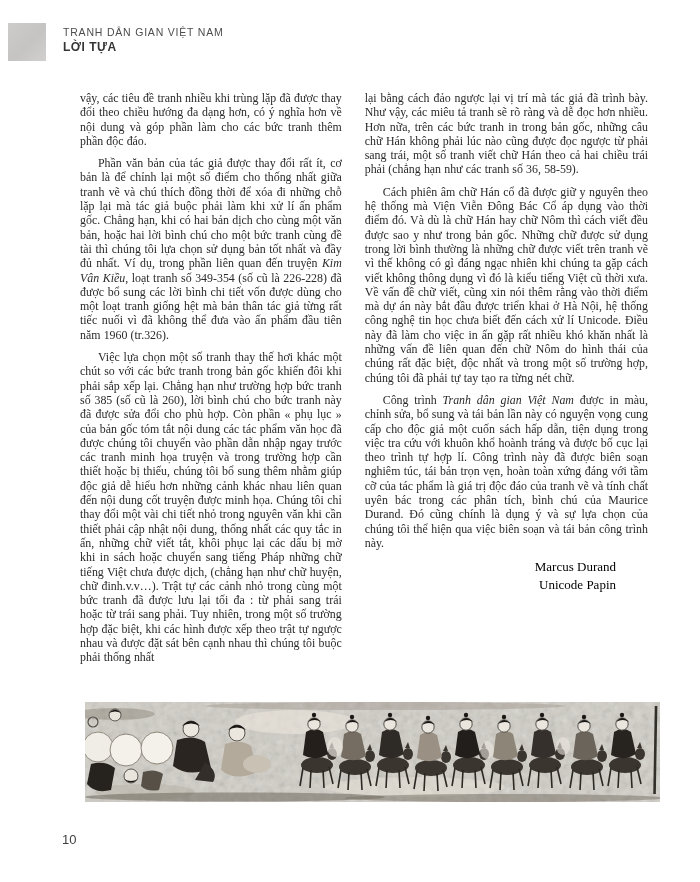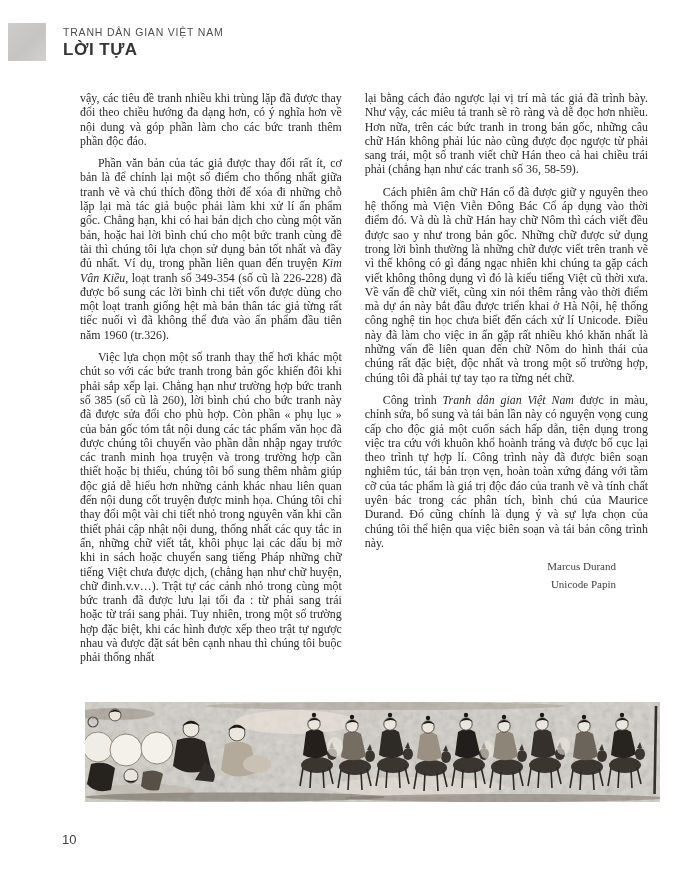--- a/index.html
+++ b/index.html
@@ -17,21 +17,21 @@
     width: 38px; height: 38px; margin-top: 1px;
     background: linear-gradient(135deg, #cecccb 0%, #c6c4c2 55%, #d2d0ce 100%);
   }
   .titles { margin-left: 17px; padding-top: 4px; }
   .book-title {
     font-family: "Liberation Sans", "DejaVu Sans", sans-serif;
     font-size: 10.5px; letter-spacing: 0.8px; color: #4d4d4d; font-weight: 400;
   }
   .section-title {
     font-family: "Liberation Sans", "DejaVu Sans", sans-serif;
-    font-size: 17px; letter-spacing: 0.5px; color: #353535; font-weight: 700;
+    font-size: 12px; letter-spacing: 0.5px; color: #353535; font-weight: 700;
     margin-top: 2px;
   }
 
   
   .columns {
     position: absolute; left: 80px; top: 91px; width: 568px;
     display: flex; gap: 23px;
   }
   .col-left  { width: 267px; }
   .col-right { width: 289px; }
@@ -39,21 +39,21 @@
     font-size: 11.9px; line-height: 14.3px; text-align: justify;
     text-align-last: left; color: #2a2a2a; margin-bottom: 8px;
     word-spacing: 0.2px;
   }
   .para:last-child { margin-bottom: 0; }
   .para.indent { text-indent: 18px; }
   .italic { font-style: italic; }
 
   .signature {
     padding-right: 32px; text-align: right;
-    font-size: 11px; line-height: 17.5px; color: #404040;
+    font-size: 13px; line-height: 17.5px; color: #000000;
   }
 
   
   .strip {
     position: absolute; left: 85px; top: 702px; width: 575px; height: 100px;
   }
   .strip svg { display: block; width: 100%; height: 100%; }
 
   
   .page-number {

